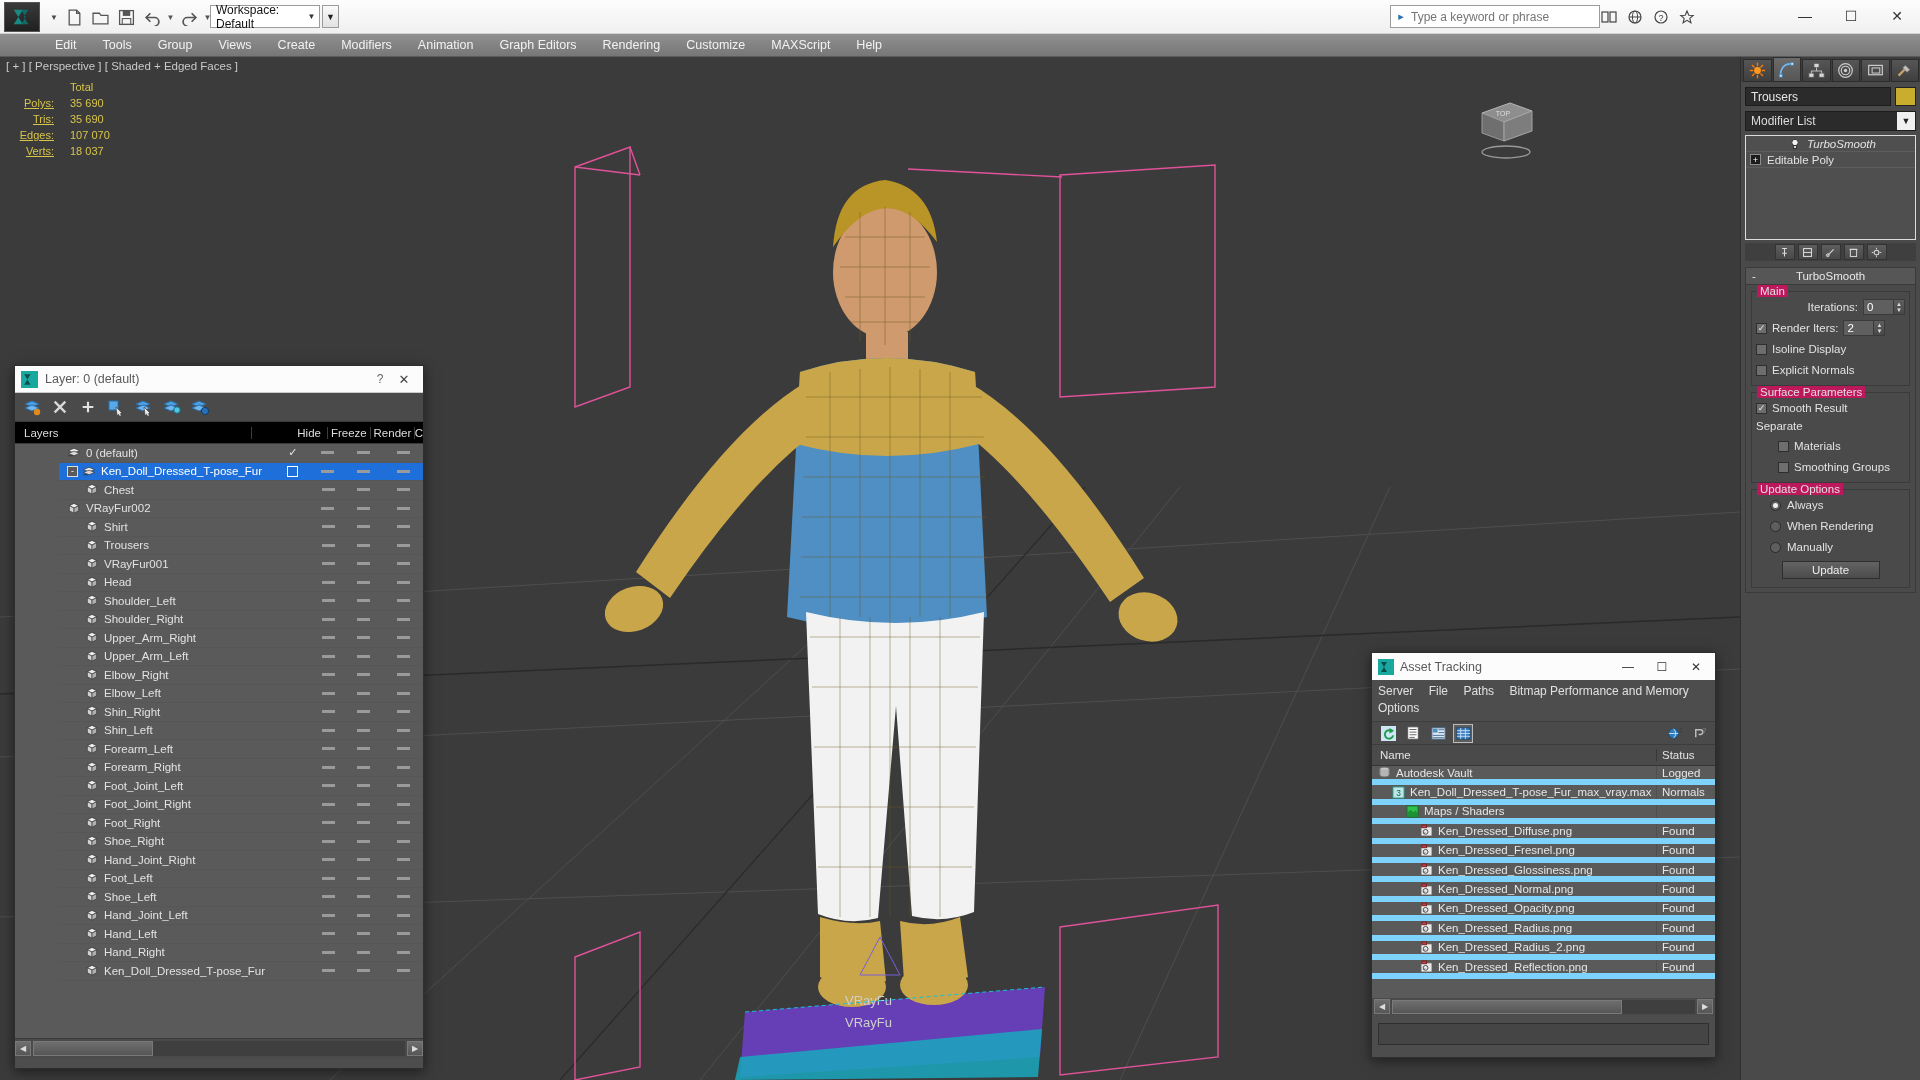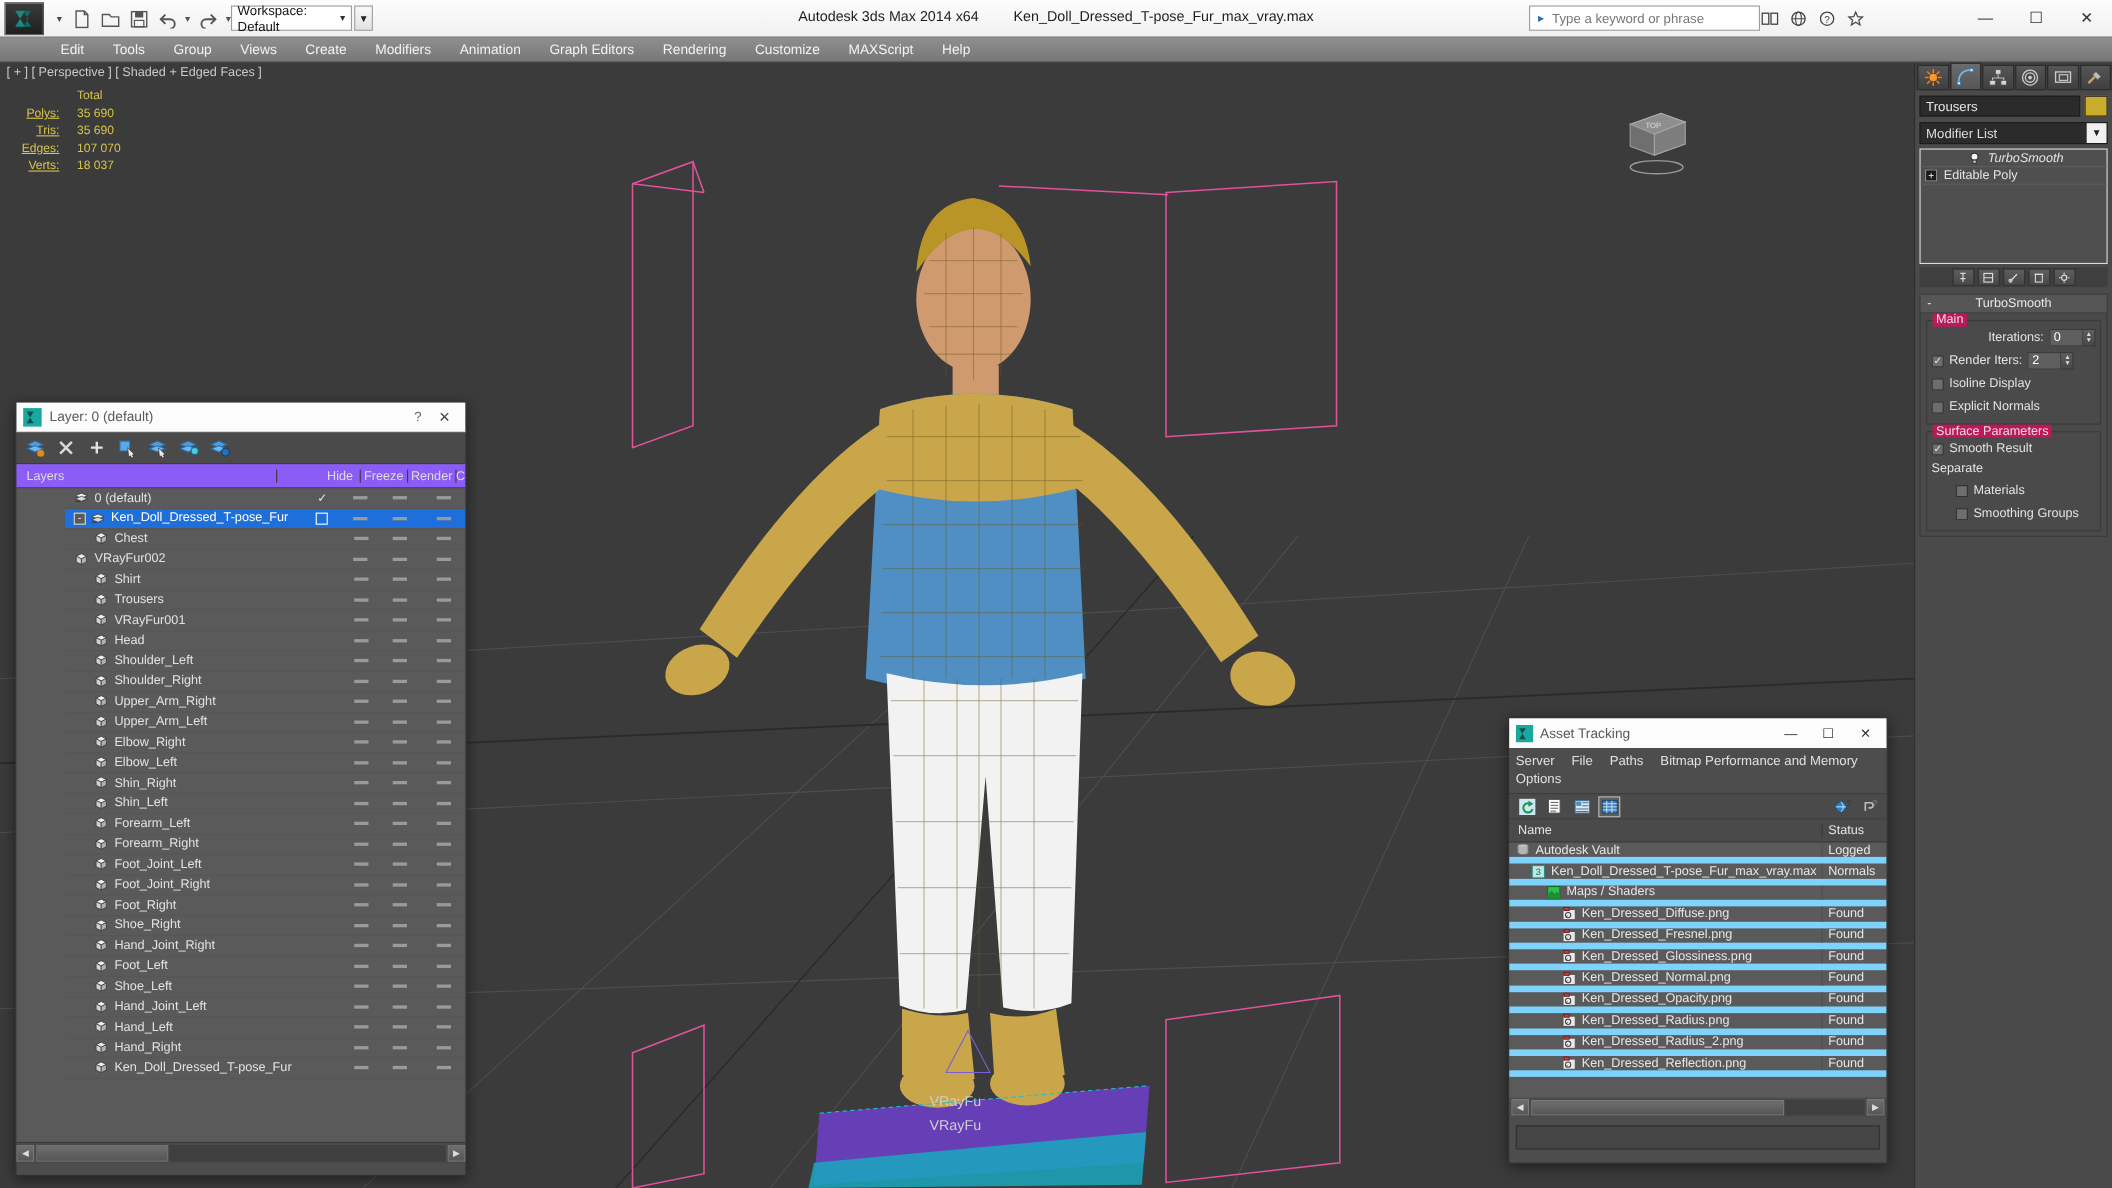--- a/index.html
+++ b/index.html
@@ -69,21 +69,21 @@
      background:#4d4d4d; border:1px solid #2e2e2e; box-shadow:0 3px 12px rgba(0,0,0,.5);}
   .ld-title { height:27px; background:#fcfcfc; display:flex; align-items:center;
      padding:0 6px; border-bottom:1px solid #ccc; }
   .ld-title .ico { width:17px;height:17px;margin-right:7px; }
   .ld-title .txt { font-size:12.5px; color:#5a5a5a; flex:1; }
   .ld-title .q { width:22px;text-align:center;color:#666;font-size:12px; }
   .ld-title .x { width:26px;text-align:center;color:#444;font-size:13px; }
   .ld-tools { height:29px; background:#4a4a4a; display:flex; align-items:center;
      padding-left:6px; gap:6px; border-bottom:1px solid #3a3a3a;}
   .ld-tools .tb { width:22px;height:22px;display:flex;align-items:center;justify-content:center;}
-  .ld-head { height:22px; background:#8b5cf6; display:flex; align-items:center;
+  .ld-head { height:22px; background:#000000; display:flex; align-items:center;
      font-size:11.5px; color:#ddd; border-bottom:1px solid #3a3a3a; }
   .ld-head .c1{ width:250px; padding-left:9px; border-right:1px solid #3b3b3b;}
   .ld-head .c2{ width:42px; border-right:1px solid #3b3b3b;}
   .ld-head .c3{ width:38px; text-align:center; border-right:1px solid #3b3b3b;}
   .ld-head .c4{ width:46px; text-align:center;border-right:1px solid #3b3b3b;}
   .ld-head .c5{ width:46px; text-align:center;border-right:1px solid #3b3b3b;}
   .ld-head .c6{ flex:1; text-align:center;}
   .ld-list { height:594px; background:#5a5a5a; overflow:hidden; position:relative; }
   .lrow { height:18.5px; display:flex; align-items:center; font-size:11.5px; color:#e2e2e2;
      border-bottom:1px solid #565656;margin-left:44px; }
@@ -246,24 +246,20 @@
             <rect x="8" y="7" width="7" height="7" fill="#7aa7c7" stroke="#3a5d75"></rect>
           </svg>
         </div>
     </div>
     <div class="wsbox">
         <span>Workspace: Default</span>
       </div>
     <div class="wsarrow">▼</div>
     <div class="wsdrop">▼</div>
 
-    <div class="apptitle">
-      <span>Autodesk 3ds Max  2014 x64</span>
-      <span>Ken_Doll_Dressed_T-pose_Fur_max_vray.max</span>
-    </div>
 
     <div class="searchbox">
       <div class="mg">▸</div>
       <input placeholder="Type a keyword or phrase" style="">
     </div>
     <div class="ticons">
       <div class="ic">
           <svg viewBox="0 0 16 16">
             <rect x="1" y="3" width="6" height="10" fill="none" stroke="#444" stroke-width="1.2"></rect>
             <rect x="9" y="3" width="6" height="10" fill="none" stroke="#444" stroke-width="1.2"></rect>
@@ -1465,16 +1461,34 @@
         <div class="frow" style="padding-left:22px;">
           <span class="cb"></span>
           <span>Materials</span>
         </div>
         <div class="frow" style="padding-left:22px;">
           <span class="cb"></span>
           <span>Smoothing Groups</span>
         </div>
       </div>
 
+      <div class="grp">
+        <div class="grp-t">Update Options</div>
+        <div class="frow" style="padding-left:14px;">
+          <span class="rb">
+              <i></i>
+            </span>
+          <span>Always</span>
+        </div>
+        <div class="frow" style="padding-left:14px;">
+          <span class="rb"></span>
+          <span>When Rendering</span>
+        </div>
+        <div class="frow" style="padding-left:14px;">
+          <span class="rb"></span>
+          <span>Manually</span>
+        </div>
+        <div class="btnupd">Update</div>
+      </div>
     </div>
   </div>
 
 </div>
 
 </body></html>

